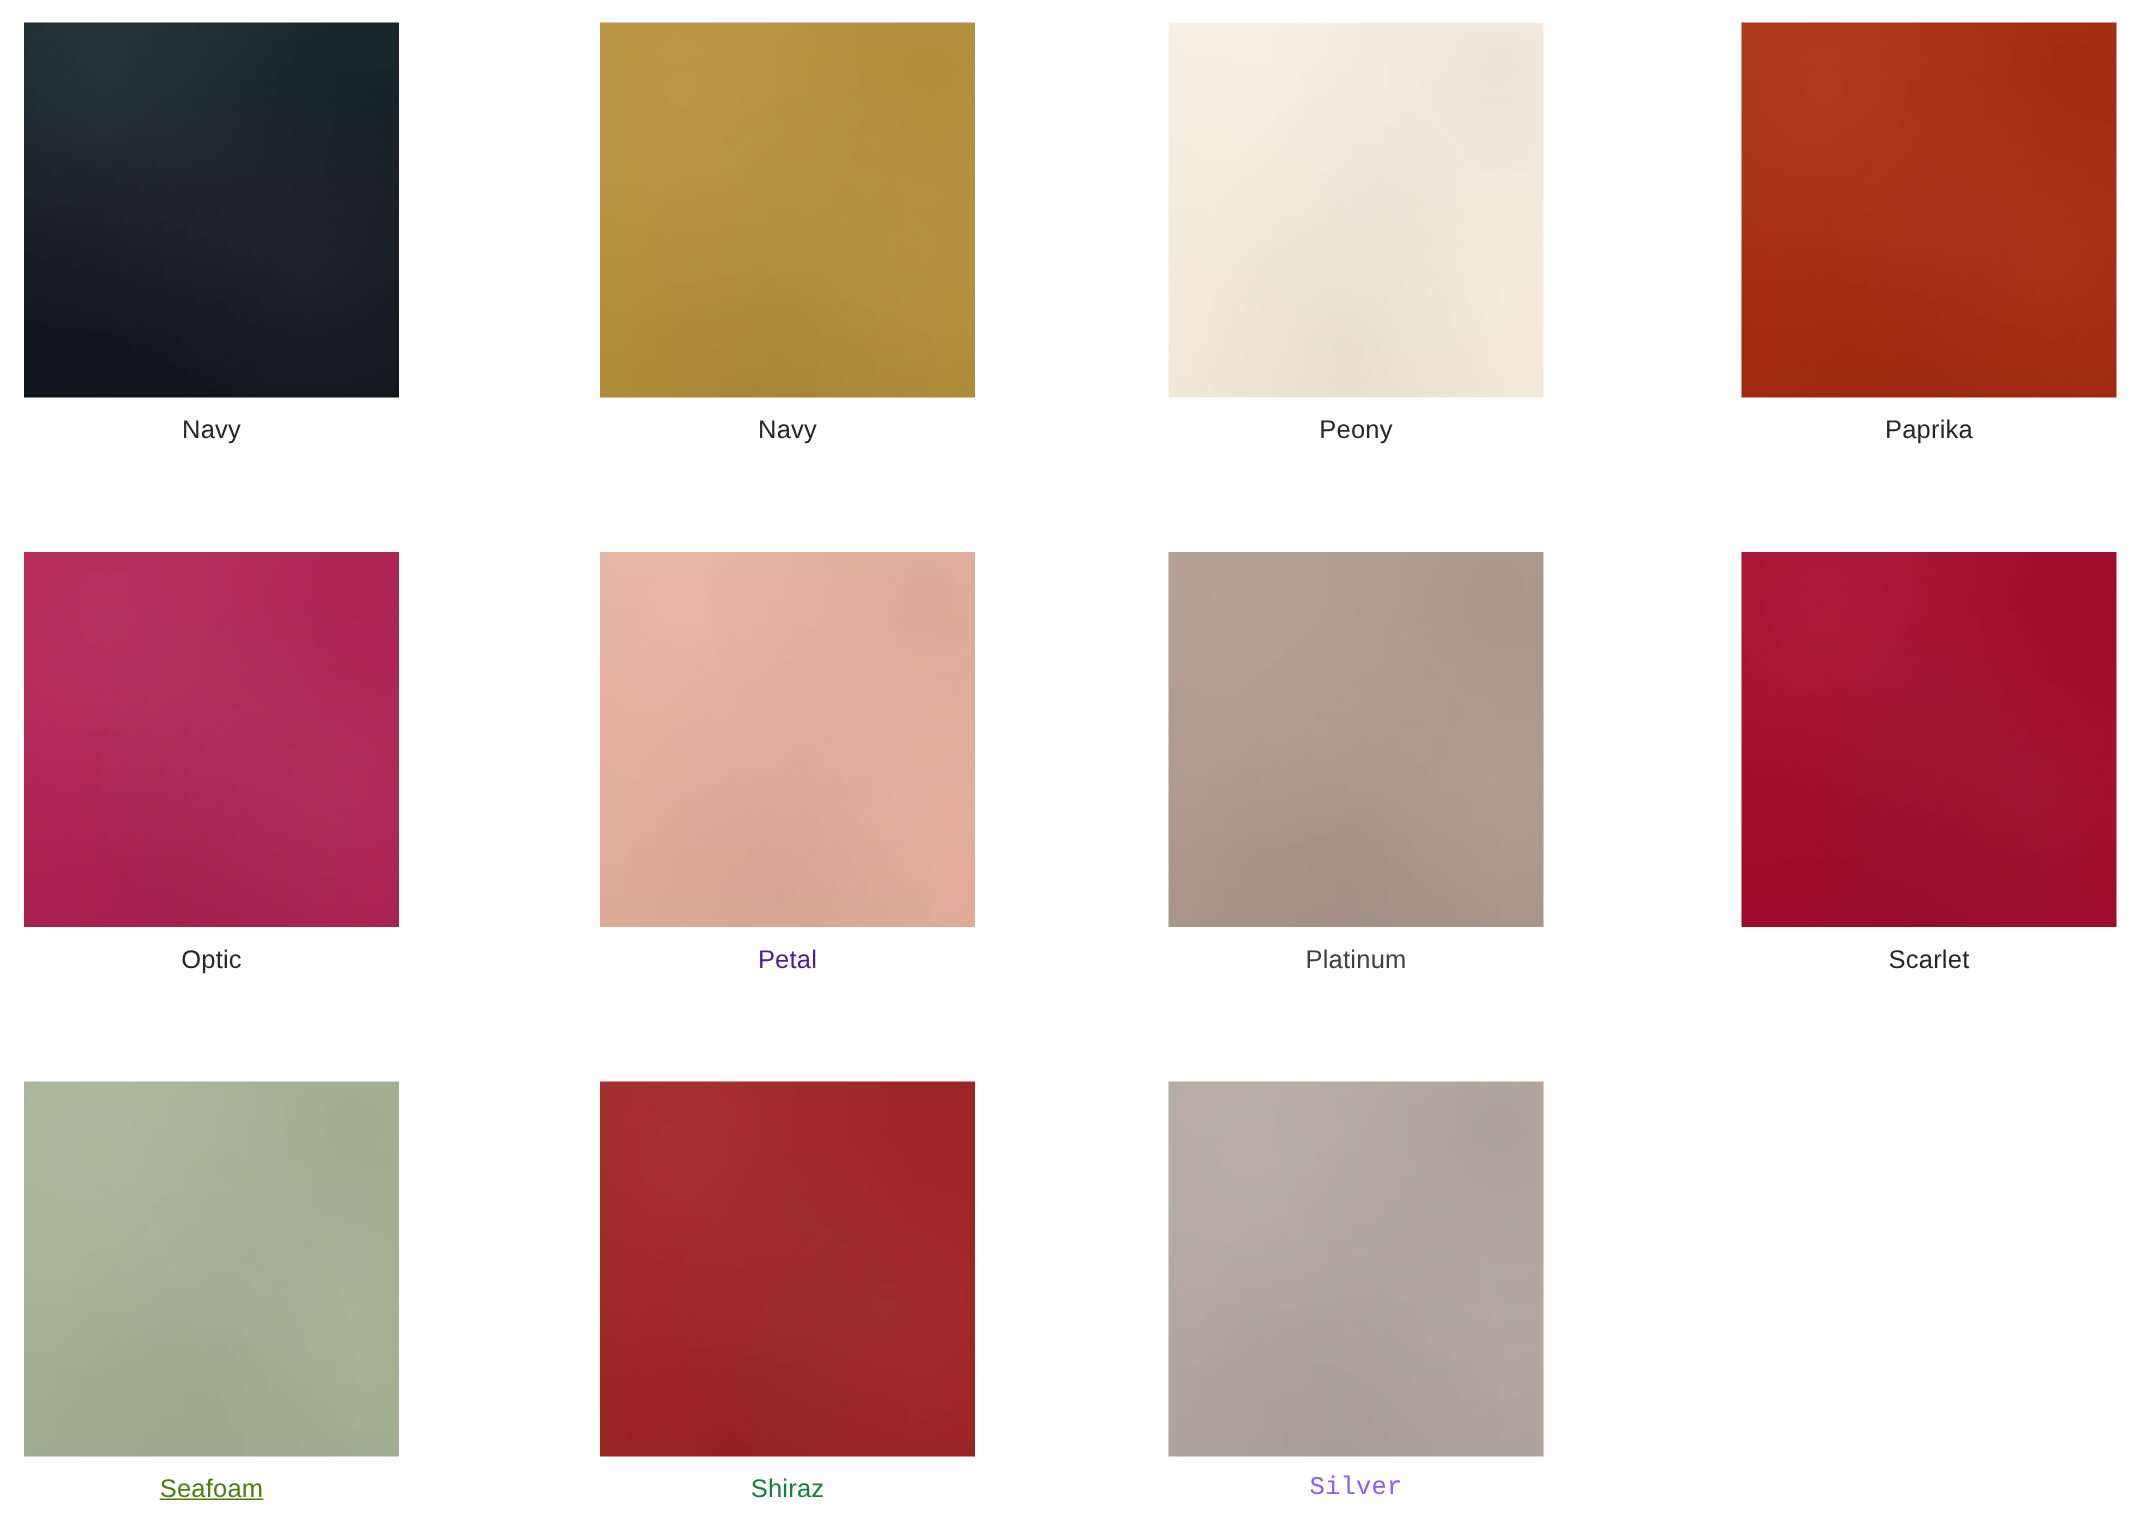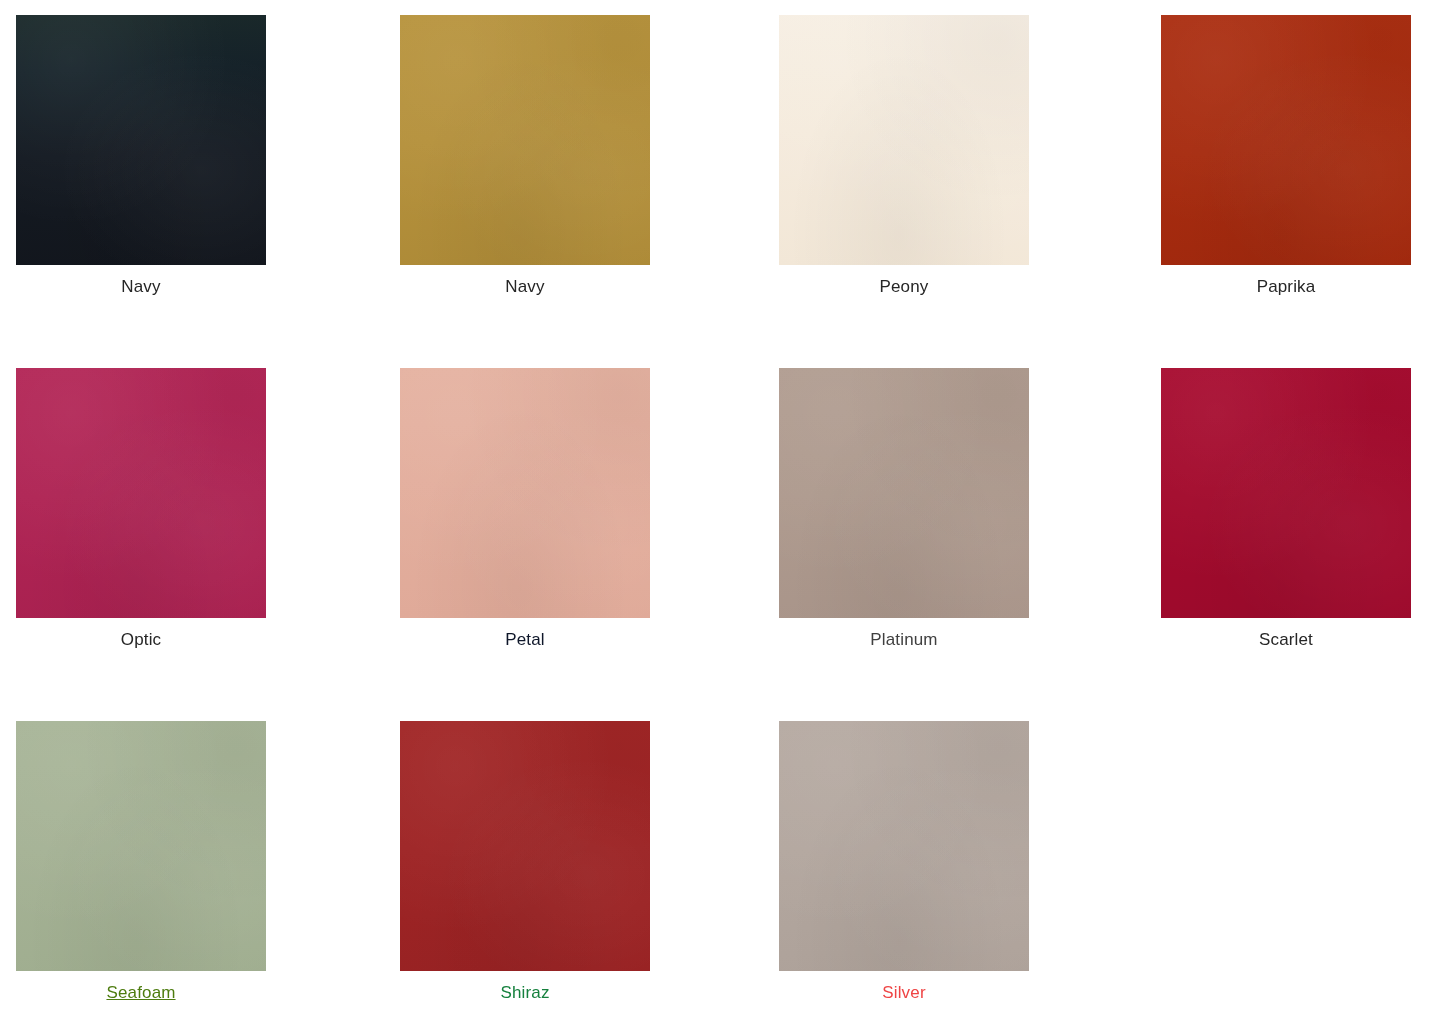--- a/index.html
+++ b/index.html
@@ -106,21 +106,21 @@
     <div class="swatch-label" style="color: rgb(38, 38, 38);">Paprika</div>
   </div>
 
   <div class="swatch-cell">
     <div class="swatch-chip" style="background: linear-gradient(178deg, rgb(179, 39, 87) 0%, rgb(175, 36, 84) 50%, rgb(169, 33, 80) 100%);"></div>
     <div class="swatch-label" style="color: rgb(38, 38, 38);">Optic</div>
   </div>
 
   <div class="swatch-cell">
     <div class="swatch-chip" style="background: linear-gradient(rgb(229, 178, 161) 0%, rgb(227, 174, 157) 45%, rgb(224, 170, 153) 100%);"></div>
-    <div class="swatch-label" style="color: #0f172a;">Petal</div>
+    <div class="swatch-label" style="color: #4c1d95;">Petal</div>
   </div>
 
   <div class="swatch-cell">
     <div class="swatch-chip" style="background: linear-gradient(178deg, rgb(177, 157, 145) 0%, rgb(174, 154, 142) 50%, rgb(169, 149, 138) 100%);"></div>
     <div class="swatch-label" style="color: #404040;">Platinum</div>
   </div>
 
   <div class="swatch-cell">
     <div class="swatch-chip" style="background: linear-gradient(178deg, rgb(168, 13, 49) 0%, rgb(163, 10, 44) 48%, rgb(157, 10, 44) 100%);"></div>
     <div class="swatch-label" style="color: rgb(38, 38, 38);">Scarlet</div>
@@ -131,16 +131,16 @@
     <div class="swatch-label" style="color: #4d7c0f; text-decoration: underline;">Seafoam</div>
   </div>
 
   <div class="swatch-cell">
     <div class="swatch-chip" style="background: linear-gradient(178deg, rgb(161, 38, 38) 0%, rgb(158, 36, 37) 50%, rgb(152, 34, 35) 100%);"></div>
     <div class="swatch-label" style="color: #15803d;">Shiraz</div>
   </div>
 
   <div class="swatch-cell">
     <div class="swatch-chip" style="background: linear-gradient(178deg, rgb(182, 170, 162) 0%, rgb(179, 167, 159) 50%, rgb(174, 162, 154) 100%);"></div>
-    <div class="swatch-label" style="color: #ef4444;">Silver</div>
+    <div class="swatch-label" style="color: #8b5cf6; font-family: Liberation Mono, monospace;">Silver</div>
   </div>
 
 </div>
 
 </body></html>

